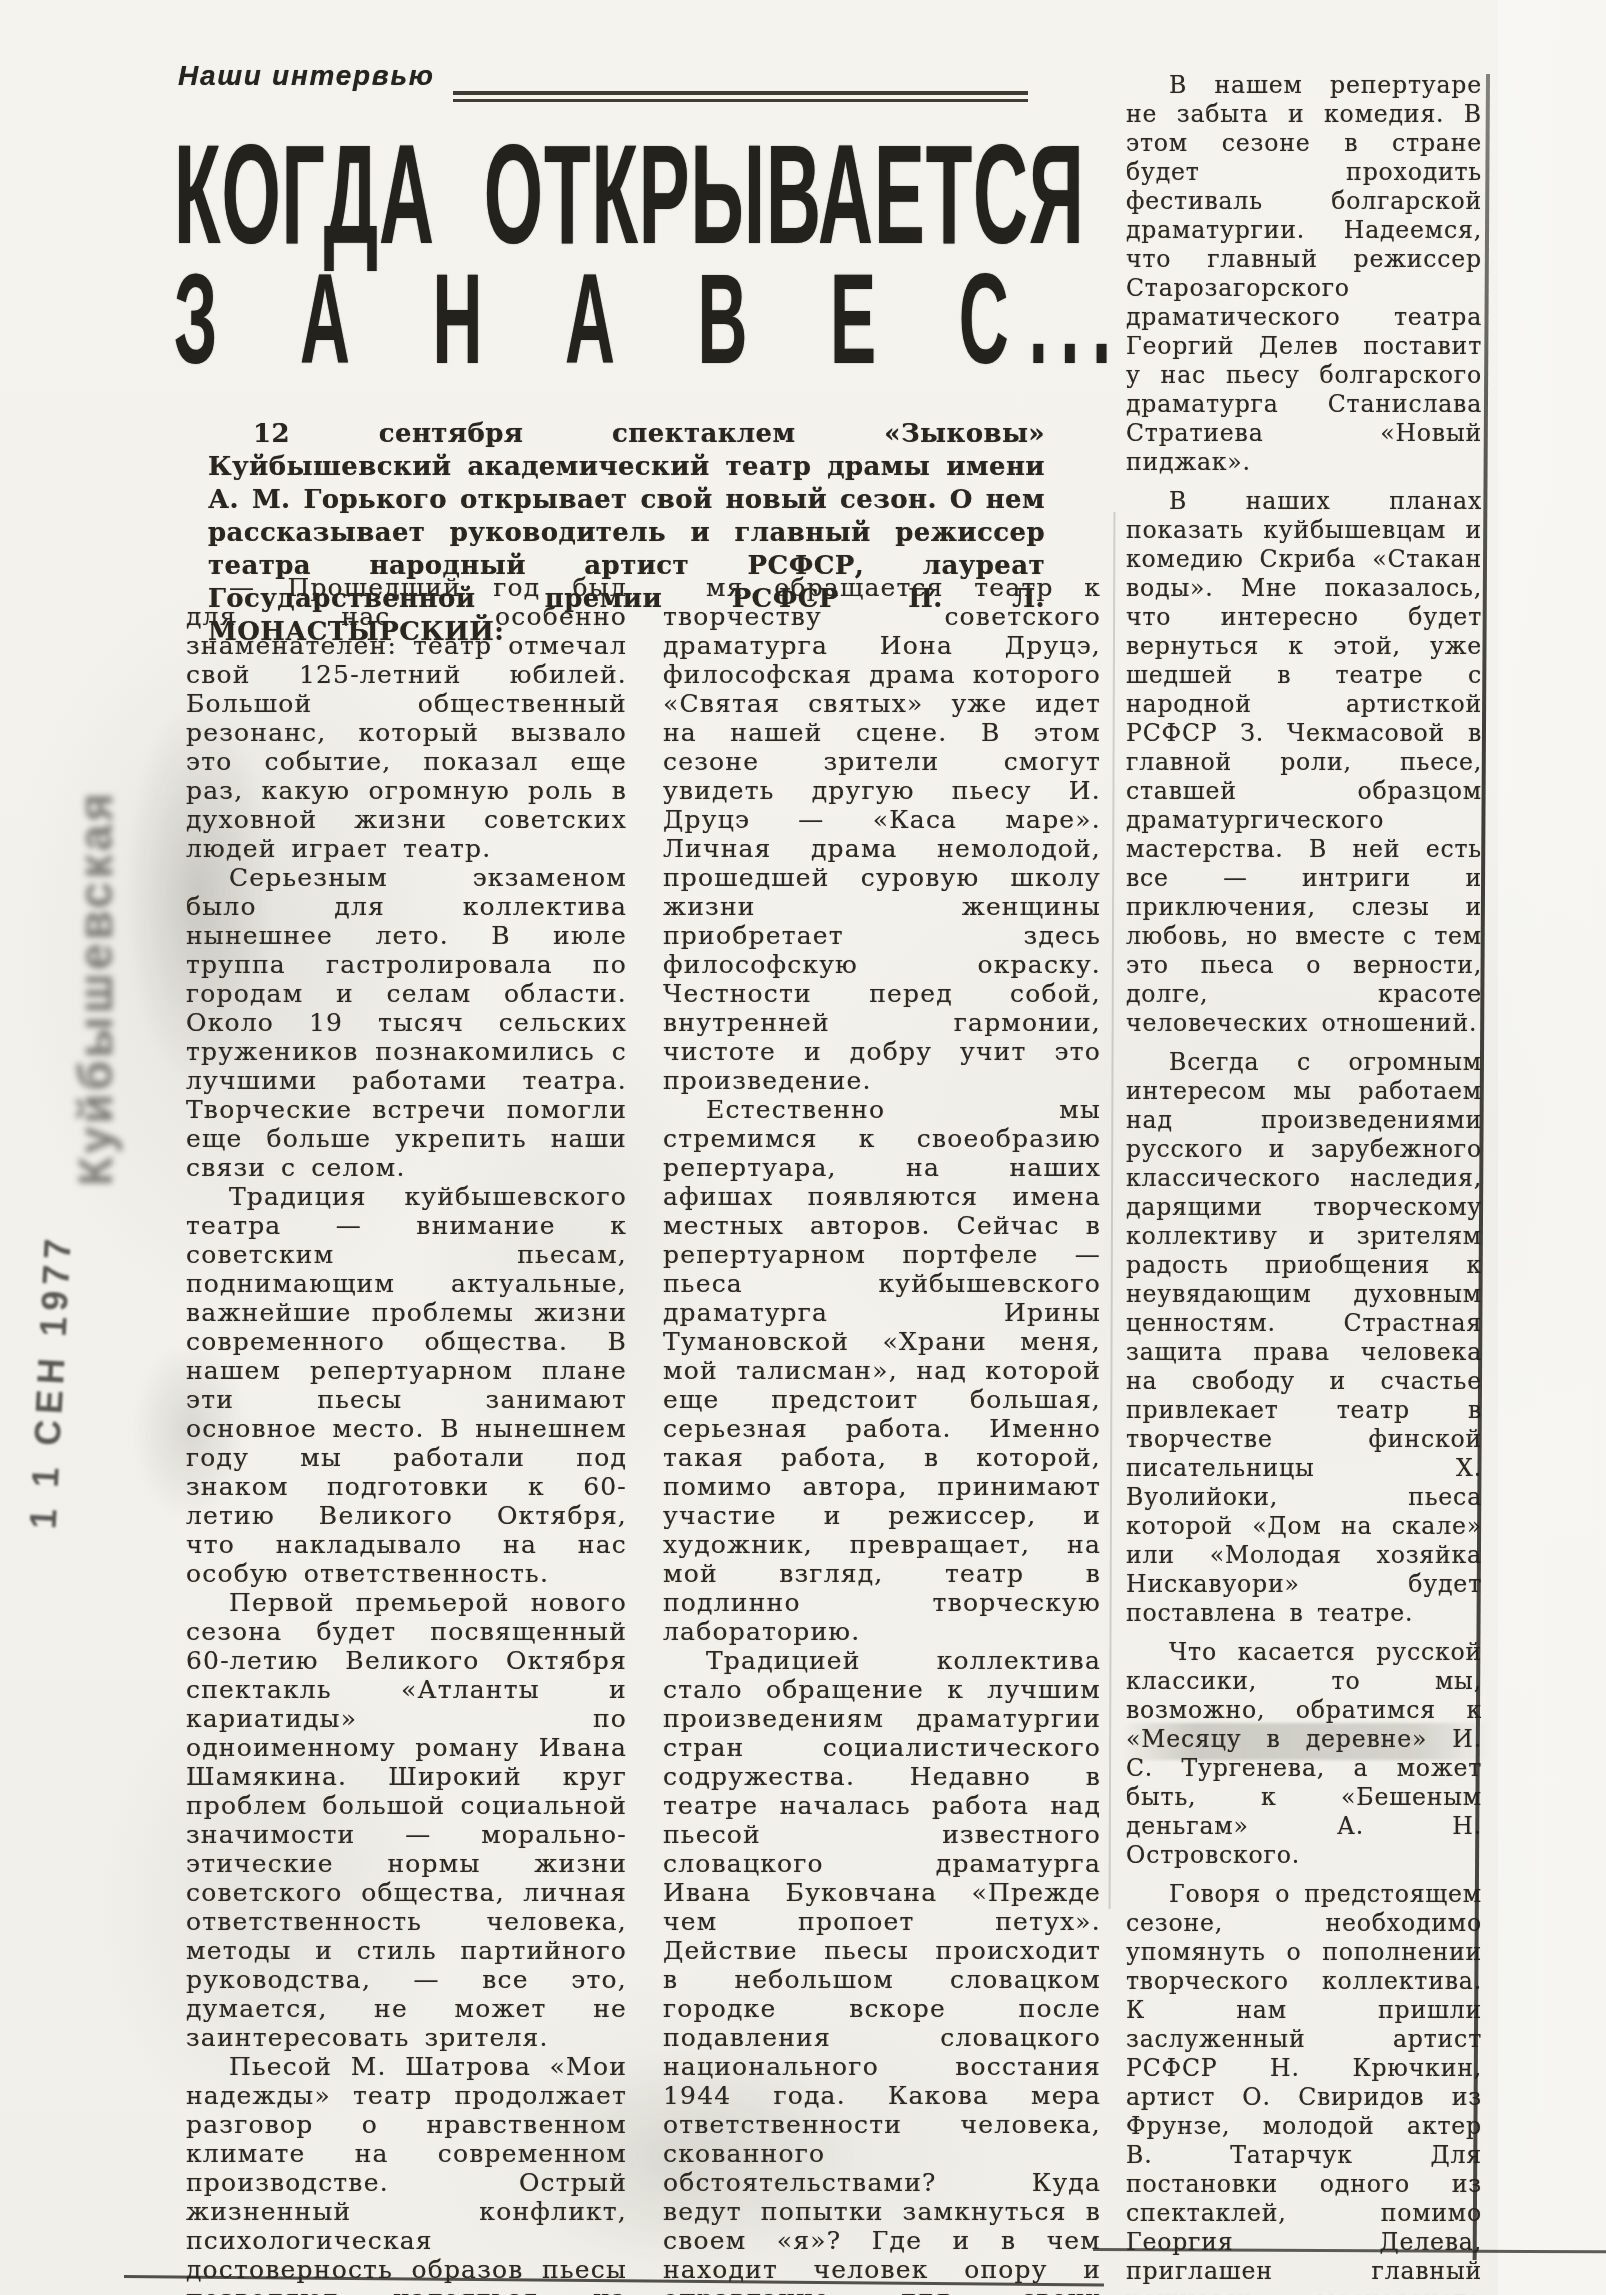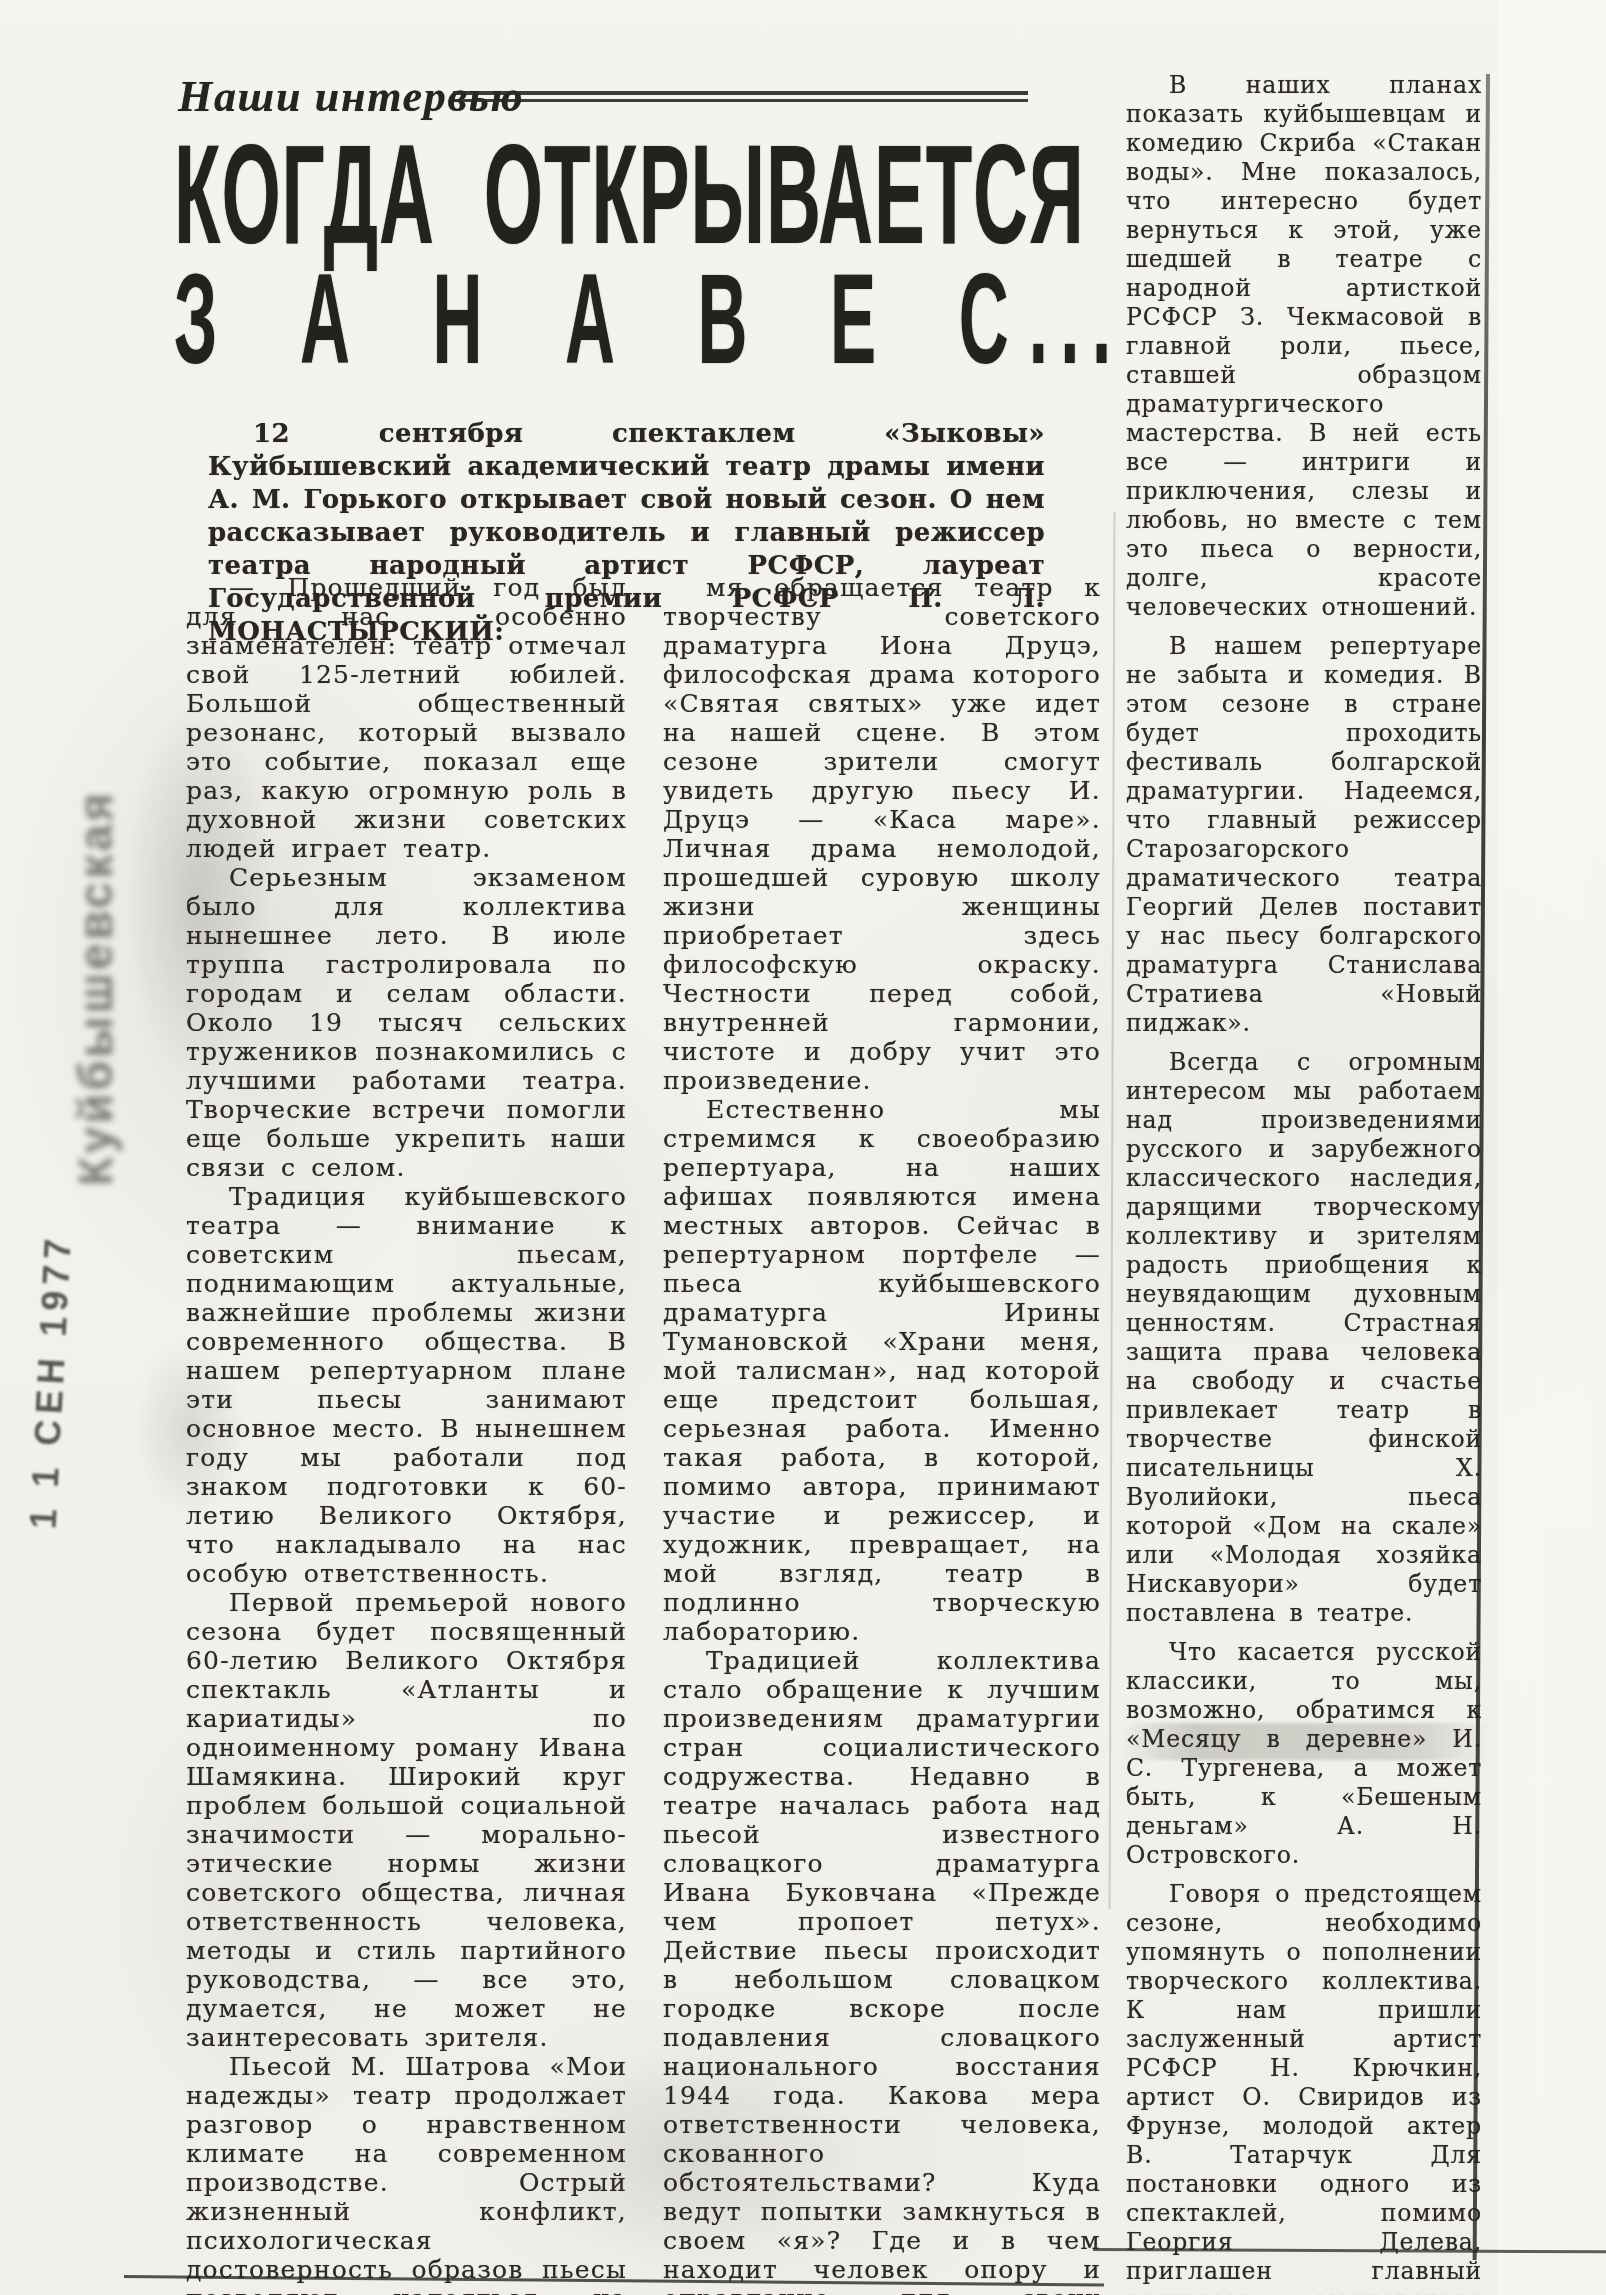--- a/index.html
+++ b/index.html
@@ -18,24 +18,24 @@
       radial-gradient(ellipse 215px 347px at 570px 1240px, rgba(95,92,85,0.06), transparent 75%),
       radial-gradient(ellipse 744px 496px at 1281px 1116px, rgba(95,92,85,0.045), transparent 75%),
       linear-gradient(#f4f3ee, #f0efe9);
     color:#2c2a24;
   }
   .right-strip{
     position:absolute;left:1498px;top:0;width:108px;height:2295px;
     background:linear-gradient(90deg, rgba(250,250,247,0.55), rgba(247,246,243,0.85));
   }
   .kicker{
-    position:absolute;left:178px;top:71px;
-    font-family:Liberation Serif, serif;
+    position:absolute;left:178px;top:60px;
+    font-family:Liberation Sans, sans-serif;
     font-style:italic;font-weight:bold;
-    font-size:44px;letter-spacing:1.7px;color:#26241e;
+    font-size:28px;letter-spacing:1.7px;color:#26241e;
     text-shadow:0 0 0.8px rgba(38,36,30,0.6);
     white-space:nowrap;
   }
   .kicker-rule{
     position:absolute;left:453px;top:91px;width:575px;height:10.7px;
     border-top:4.1px solid #2b2922;border-bottom:3.3px solid #2b2922;
     box-sizing:border-box;
     opacity:0.9;
   }
   .headline{
@@ -161,22 +161,22 @@
   </div>
 
   <div class="col col2">
     <p>мя обращается театр к творчеству советского драматурга Иона Друцэ, философская драма которого «Святая святых» уже идет на нашей сцене. В этом сезоне зрители смогут увидеть другую пьесу И. Друцэ — «Каса маре». Личная драма немолодой, прошедшей суровую школу жизни женщины приобретает здесь философскую окраску. Честности перед собой, внутренней гармонии, чистоте и добру учит это произведение.</p>
     <p>Естественно мы стремимся к своеобразию репертуара, на наших афишах появляются имена местных авторов. Сейчас в репертуарном портфеле — пьеса куйбышевского драматурга Ирины Тумановской «Храни меня, мой талисман», над которой еще предстоит большая, серьезная работа. Именно такая работа, в которой, помимо автора, принимают участие и режиссер, и художник, превращает, на мой взгляд, театр в подлинно творческую лабораторию.</p>
     <p>Традицией коллектива стало обращение к лучшим произведениям драматургии стран социалистического содружества. Недавно в театре началась работа над пьесой известного словацкого драматурга Ивана Буковчана «Прежде чем пропоет петух». Действие пьесы происходит в небольшом словацком городке вскоре после подавления словацкого национального восстания 1944 года. Какова мера ответственности человека, скованного обстоятельствами? Куда ведут попытки замкнуться в своем «я»? Где и в чем находит человек опору и оправдание для своих решений? — эти вопросы, думается, важны не только для героев пьесы, но и для наших современников.</p>
 
   </div>
 
   <div class="col col3">
+    <p>В нашем репертуаре не забыта и комедия. В этом сезоне в стране будет проходить фестиваль болгарской драматургии. Надеемся, что главный режиссер Старозагорского драматического театра Георгий Делев поставит у нас пьесу болгарского драматурга Станислава Стратиева «Новый пиджак».</p>
     <p>В наших планах показать куйбышевцам и комедию Скриба «Стакан воды». Мне показалось, что интересно будет вернуться к этой, уже шедшей в театре с народной артисткой РСФСР З. Чекмасовой в главной роли, пьесе, ставшей образцом драматургического мастерства. В ней есть все — интриги и приключения, слезы и любовь, но вместе с тем это пьеса о верности, долге, красоте человеческих отношений.</p>
-    <p>В нашем репертуаре не забыта и комедия. В этом сезоне в стране будет проходить фестиваль болгарской драматургии. Надеемся, что главный режиссер Старозагорского драматического театра Георгий Делев поставит у нас пьесу болгарского драматурга Станислава Стратиева «Новый пиджак».</p>
     <p>Всегда с огромным интересом мы работаем над произведениями русского и зарубежного классического наследия, дарящими творческому коллективу и зрителям радость приобщения к неувядающим духовным ценностям. Страстная защита права человека на свободу и счастье привлекает театр в творчестве финской писательницы Х. Вуолийоки, пьеса которой «Дом на скале» или «Молодая хозяйка Нискавуори» будет поставлена в театре.</p>
     <p>Что касается русской классики, то мы, возможно, обратимся к «Месяцу в деревне» И. С. Тургенева, а может быть, к «Бешеным деньгам» А. Н. Островского.</p>
     <p>Говоря о предстоящем сезоне, необходимо упомянуть о пополнении творческого коллектива. К нам пришли заслуженный артист РСФСР Н. Крючкин, артист О. Свиридов из Фрунзе, молодой актер В. Татарчук Для постановки одного из спектаклей, помимо Георгия Делева, приглашен главный режиссер московского театра имени Н. В. Гоголя народный артист РСФСР Б. Голубовский.</p>
 
   </div>
 
   <div class="stamp stamp-library">Куйбышевская</div>
   <div class="stamp stamp-date">1 1 СЕН 1977</div>
 
   <div class="divider-col3"></div>

